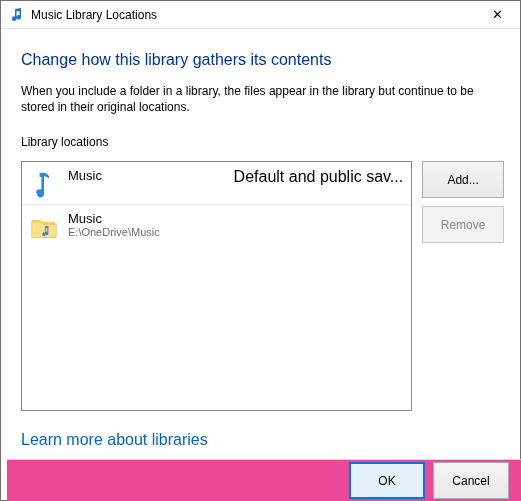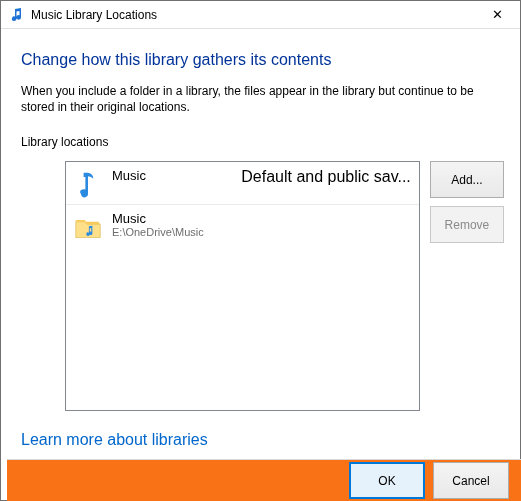--- a/index.html
+++ b/index.html
@@ -47,21 +47,20 @@
     font-size: 12px;
     margin-bottom: 12px;
   }
   .row { display: flex; gap: 10px; align-items: flex-start; }
   .listbox {
     border: 1px solid #828790;
     width: 392px;
     height: 250px;
     background: #fff;
     overflow: hidden;
-    margin-left: 44px;
   }
   .list-item {
     display: flex;
     align-items: flex-start;
     padding: 6px 8px 6px 8px;
     gap: 10px;
     border-bottom: 1px solid #eaeaea;
   }
   .list-item:last-child { border-bottom: none; }
   .list-item .folder-icon { width: 28px; height: 28px; flex-shrink: 0; margin-top: 2px; }
@@ -92,21 +91,21 @@
     margin-top: 20px;
     display: inline-block;
     cursor: pointer;
     text-decoration: none;
   }
 
   .footer {
     position: absolute;
     left: 7px; right: 0; bottom: 0;
     height: 42px;
-    background: #f97316;
+    background: #ec4899;
     border-top: 1px solid #d8d8d8;
     display: flex;
     align-items: center;
     justify-content: flex-end;
     padding: 0 12px;
     gap: 8px;
   }
   .footer .btn { width: 76px; }
   .footer .btn.default {
     border: 1px solid #0078d7;

